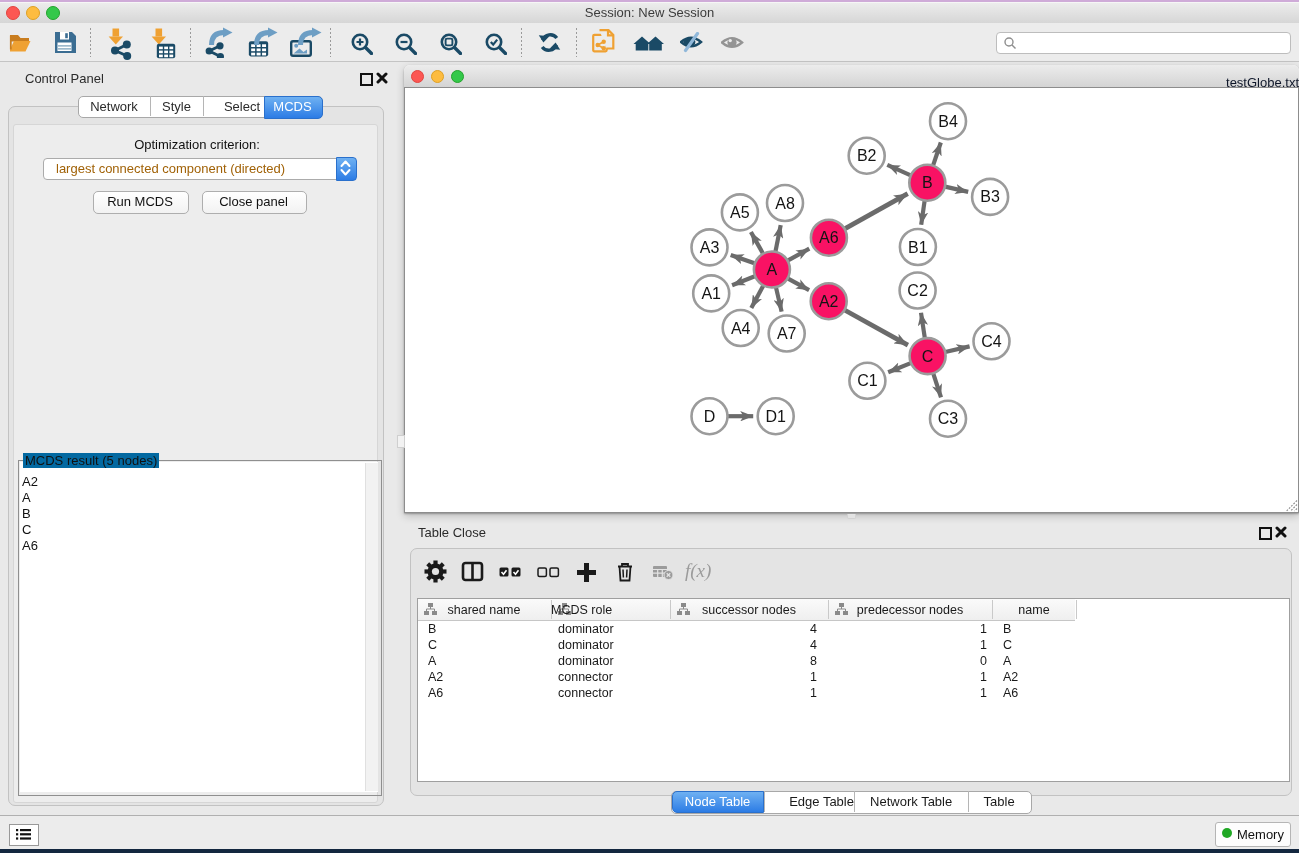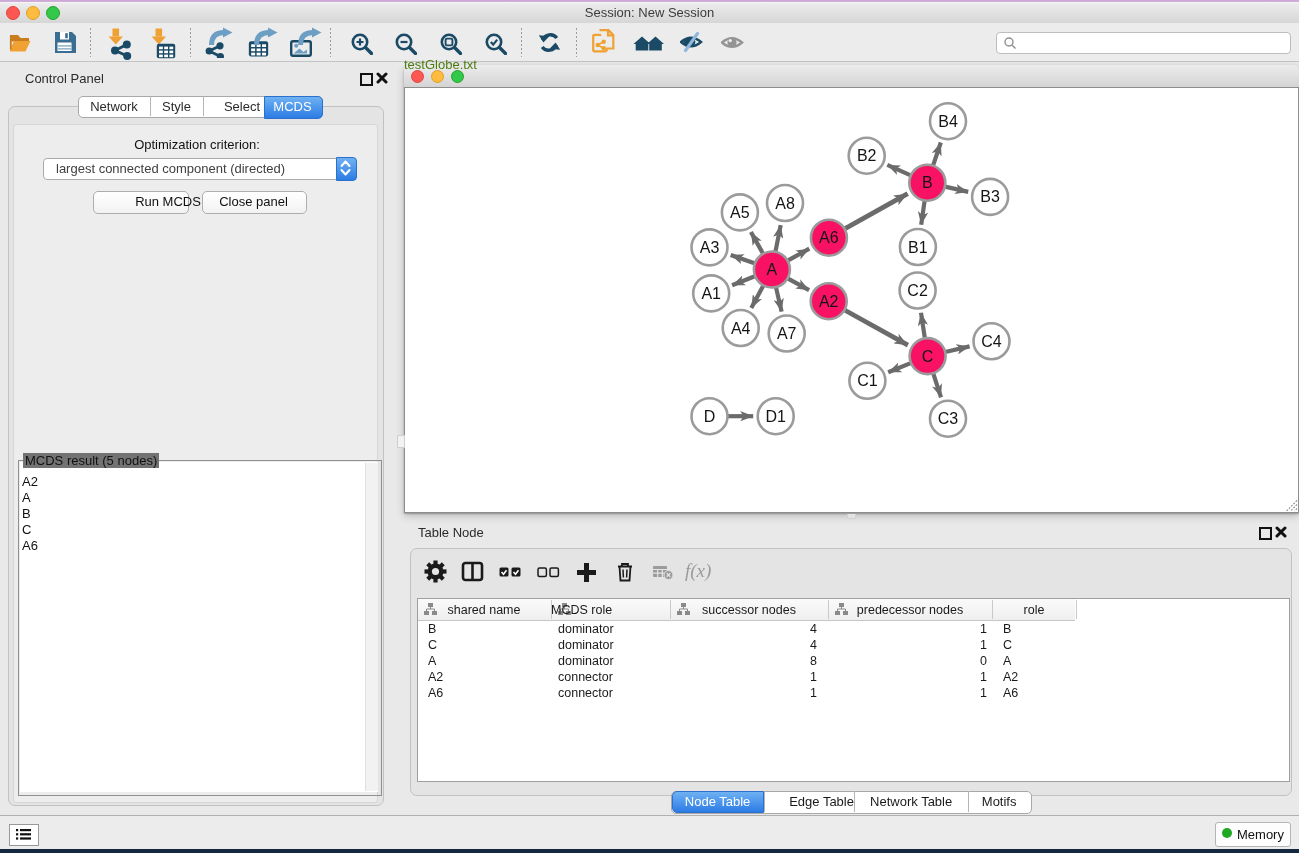--- a/index.html
+++ b/index.html
@@ -201,40 +201,40 @@
 <div class="abs t13" style="left:264px;top:99px;width:57px;text-align:center;color:#fff;">MCDS</div>
 
 
 <div class="abs t13" style="left:0;top:137px;width:394px;text-align:center;color:#111;">Optimization criterion:</div>
 <div class="abs" style="left:43px;top:158px;width:311px;height:20px;background:#fff;border:1px solid #ababab;border-radius:4px;"></div>
 <div class="abs" style="left:336px;top:157px;width:19px;height:22px;background:linear-gradient(#6fb1f2,#2c7ce5);border:1px solid #2a70cc;border-radius:0 4px 4px 0;"></div>
 <svg class="abs" style="left:339px;top:160px" width="13" height="16" viewBox="0 0 13 16">
     <path d="M2.5,6 L6.5,1.5 L10.5,6" fill="none" stroke="#fff" stroke-width="2" stroke-linecap="round" stroke-linejoin="round"></path>
     <path d="M2.5,10 L6.5,14.5 L10.5,10" fill="none" stroke="#fff" stroke-width="2" stroke-linecap="round" stroke-linejoin="round"></path>
   </svg>
-<div class="abs t13" style="left:56px;top:161px;color:#404040;">largest connected component (directed)</div>
+<div class="abs t13" style="left:56px;top:161px;color:#a16207;">largest connected component (directed)</div>
 <div class="abs" style="left:93px;top:191px;width:94px;height:21px;background:linear-gradient(#ffffff,#f2f2f2);border:1px solid #aeaeae;border-radius:5px;"></div>
-<div class="abs t13" style="left:93px;top:194px;width:94px;text-align:center;color:#111;padding-left:28px;">Run MCDS</div>
+<div class="abs t13" style="left:93px;top:194px;width:94px;text-align:center;color:#111;">Run MCDS</div>
 <div class="abs" style="left:202px;top:191px;width:103px;height:21px;background:linear-gradient(#ffffff,#f2f2f2);border:1px solid #aeaeae;border-radius:5px;"></div>
 <div class="abs t13" style="left:202px;top:194px;width:103px;text-align:center;color:#111;">Close panel</div>
 
 
 <div class="abs" style="left:18px;top:460px;width:362px;height:334px;border:1px solid #8f8f8f;"></div>
 <div class="abs" style="left:20px;top:462px;width:358px;height:330px;background:#fff;"></div>
-<div class="abs t13" style="left:23px;top:453px;background:#737373;padding:0 2px;color:#111;">MCDS result (5 nodes)</div>
+<div class="abs t13" style="left:23px;top:453px;background:#0369a1;padding:0 2px;color:#111;">MCDS result (5 nodes)</div>
 <div class="abs" style="left:365px;top:463px;width:12px;height:328px;background:#f2f2f2;border-left:1px solid #e0e0e0;"></div>
 <div class="abs t13" style="left:22px;top:474px;color:#111;line-height:16px;">A2<br>A<br>B<br>C<br>A6</div>
 
 
 <div class="abs" style="left:404px;top:65px;width:895px;height:448px;border-radius:6px 6px 0 0;box-shadow:0 3px 9px rgba(0,0,0,0.20), 0 1px 2px rgba(0,0,0,0.28);background:#fff;"></div>
 <div class="abs" style="left:404px;top:65px;width:895px;height:22px;background:linear-gradient(#ececec,#d4d4d4);border-bottom:1px solid #a9a9a9;border-radius:6px 6px 0 0;"></div>
 <div class="abs" style="left:411px;top:70px;width:11px;height:11px;border-radius:50%;background:#fc5753;border:1px solid #e2453f;"></div>
 <div class="abs" style="left:431px;top:70px;width:11px;height:11px;border-radius:50%;background:#fdbc40;border:1px solid #dfa023;"></div>
 <div class="abs" style="left:451px;top:70px;width:11px;height:11px;border-radius:50%;background:#34c84a;border:1px solid #23a32c;"></div>
-<div class="abs t13" style="left:404px;top:57px;width:895px;text-align:left;color:#4d7c0f;">testGlobe.txt</div>
+<div class="abs t13" style="left:404px;top:75px;width:895px;text-align:right;color:#0f172a;">testGlobe.txt</div>
 <div class="abs" style="left:404px;top:87px;width:895px;height:426px;background:#fff;border:1px solid #8d8d8d;box-sizing:border-box;"></div>
 <svg width="893" height="422" viewBox="0 0 893 422" style="position:absolute;left:405px;top:87px">
 <defs>
       <marker id="ah" viewBox="0 0 10 8" refX="10" refY="4" markerWidth="13" markerHeight="10.5" orient="auto-start-reverse" markerUnits="userSpaceOnUse">
         <path d="M0,0 L10,4 L0,8 L2.6,4 Z" fill="#6b6b6b"></path>
       </marker>
       <marker id="ah2" viewBox="0 0 10 8" refX="10" refY="4" markerWidth="14" markerHeight="11" orient="auto-start-reverse" markerUnits="userSpaceOnUse">
         <path d="M0,0 L10,4 L0,8 L2.6,4 Z" fill="#6b6b6b"></path>
       </marker>
     </defs>
@@ -301,21 +301,21 @@
 <text x="370.7" y="334.7" font-size="16" fill="#141414" text-anchor="middle" font-family="Liberation Sans, sans-serif">D1</text>
 </svg>
 <div class="abs" style="left:397px;top:435px;width:6px;height:11px;background:#f2f2f2;border:1px solid #cfcfcf;"></div>
 <div class="abs" style="left:847px;top:513.5px;width:7px;height:4.5px;background:#e3e3e3;border:1px solid #d2d2d2;border-top:none;border-radius:0 0 2px 2px;"></div>
 
 <svg class="abs" style="left:1286px;top:500px" width="12" height="12" viewBox="0 0 12 12">
     <path d="M11,0.5 L0.5,11 M11,4.5 L4.5,11 M11,8.5 L8.5,11" stroke="#8a8a8a" stroke-width="1.1" stroke-dasharray="1.8,1.4"></path>
   </svg>
 
 
-<div class="abs t13" style="left:418px;top:525px;">Table Node</div>
+<div class="abs t13" style="left:418px;top:525px;">Table Close</div>
 <div class="abs" style="left:1259px;top:527px;width:9px;height:9px;border:2px solid #111;"></div>
 <svg class="abs" style="left:1275px;top:526px" width="12" height="12" viewBox="0 0 12 12">
     <path d="M2,2 L10,10 M10,2 L2,10" stroke="#111" stroke-width="3" stroke-linecap="round"></path>
   </svg>
 <div class="abs" style="left:410px;top:548px;width:880px;height:246px;background:#e4e4e4;border:1px solid #c2c2c2;border-radius:7px;"></div>
 <svg class="abs" style="left:424px;top:560px" width="23" height="23" viewBox="0 0 23 23">
     <g transform="translate(11.5,11.5)" fill="#1a1a1a">
       <rect x="-2.1" y="-11" width="4.2" height="6" transform="rotate(0)"></rect>
       <rect x="-2.1" y="-11" width="4.2" height="6" transform="rotate(45)"></rect>
       <rect x="-2.1" y="-11" width="4.2" height="6" transform="rotate(90)"></rect>
@@ -405,21 +405,21 @@
     <g fill="#8a8a8a">
       <rect x="4" y="0" width="5" height="4"></rect>
       <rect x="0" y="8" width="5" height="4"></rect>
       <rect x="8" y="8" width="5" height="4"></rect>
     </g>
     <path d="M6.5,4 v2 M2.5,8 v-2 h8 v2" stroke="#8a8a8a" stroke-width="1" fill="none"></path>
   </svg>
 <div class="abs" style="left:828px;top:603px;width:164px;text-align:center;font-size:12.5px;color:#1a1a1a;">predecessor nodes</div>
 <div class="abs" style="left:1076px;top:600px;width:1px;height:19px;background:#c9c9c9;"></div>
 
-<div class="abs" style="left:992px;top:603px;width:84px;text-align:center;font-size:12.5px;color:#1a1a1a;">role</div>
+<div class="abs" style="left:992px;top:603px;width:84px;text-align:center;font-size:12.5px;color:#1a1a1a;">name</div>
 <div class="abs" style="left:428px;top:622px;font-size:12.5px;color:#1a1a1a;">B</div>
 <div class="abs" style="left:558px;top:622px;font-size:12.5px;color:#1a1a1a;">dominator</div>
 <div class="abs" style="left:700px;top:622px;width:117px;text-align:right;font-size:12.5px;color:#1a1a1a;">4</div>
 <div class="abs" style="left:870px;top:622px;width:117px;text-align:right;font-size:12.5px;color:#1a1a1a;">1</div>
 <div class="abs" style="left:1003px;top:622px;font-size:12.5px;color:#1a1a1a;">B</div>
 <div class="abs" style="left:428px;top:638px;font-size:12.5px;color:#1a1a1a;">C</div>
 <div class="abs" style="left:558px;top:638px;font-size:12.5px;color:#1a1a1a;">dominator</div>
 <div class="abs" style="left:700px;top:638px;width:117px;text-align:right;font-size:12.5px;color:#1a1a1a;">4</div>
 <div class="abs" style="left:870px;top:638px;width:117px;text-align:right;font-size:12.5px;color:#1a1a1a;">1</div>
 <div class="abs" style="left:1003px;top:638px;font-size:12.5px;color:#1a1a1a;">C</div>
@@ -440,21 +440,21 @@
 <div class="abs" style="left:1003px;top:686px;font-size:12.5px;color:#1a1a1a;">A6</div>
 
 <div class="abs" style="left:671px;top:791px;width:359px;height:21px;background:#fff;border:1px solid #a8a8a8;border-radius:5px;"></div>
 <div class="abs" style="left:671.6px;top:790.5px;width:92.0px;height:22px;background:linear-gradient(#6fb1f2,#2c7ce5);border:1px solid #2a70cc;border-radius:5px 0 0 5px;box-sizing:border-box;"></div>
 <div class="abs" style="left:671.6px;top:794px;width:92.0px;text-align:center;font-size:13px;color:#fff;">Node Table</div>
 <div class="abs" style="left:763.6px;top:791px;width:1px;height:21px;background:#b5b5b5;"></div>
 <div class="abs" style="left:763.6px;top:794px;width:90.39999999999998px;text-align:right;font-size:13px;color:#1a1a1a;">Edge Table</div>
 <div class="abs" style="left:854px;top:791px;width:1px;height:21px;background:#b5b5b5;"></div>
 <div class="abs" style="left:854px;top:794px;width:114.29999999999995px;text-align:center;font-size:13px;color:#1a1a1a;">Network Table</div>
 <div class="abs" style="left:968.3px;top:791px;width:1px;height:21px;background:#b5b5b5;"></div>
-<div class="abs" style="left:968.3px;top:794px;width:61.700000000000045px;text-align:center;font-size:13px;color:#1a1a1a;">Motifs</div>
+<div class="abs" style="left:968.3px;top:794px;width:61.700000000000045px;text-align:center;font-size:13px;color:#1a1a1a;">Table</div>
 
 
 <div class="abs" style="left:0;top:815px;width:1299px;height:34px;background:#ececec;border-top:1px solid #b0b0b0;"></div>
 <div class="abs" style="left:9px;top:824px;width:28px;height:20px;background:#fff;border:1px solid #999;"></div>
 <svg class="abs" style="left:16px;top:829px" width="15" height="11" viewBox="0 0 15 11">
     <g fill="#111">
       <rect x="0" y="0" width="2.2" height="2.2"></rect>
       <rect x="0" y="4.2" width="2.2" height="2.2"></rect>
       <rect x="0" y="8.4" width="2.2" height="2.2"></rect>
       <rect x="4" y="0" width="11" height="2.2"></rect>

